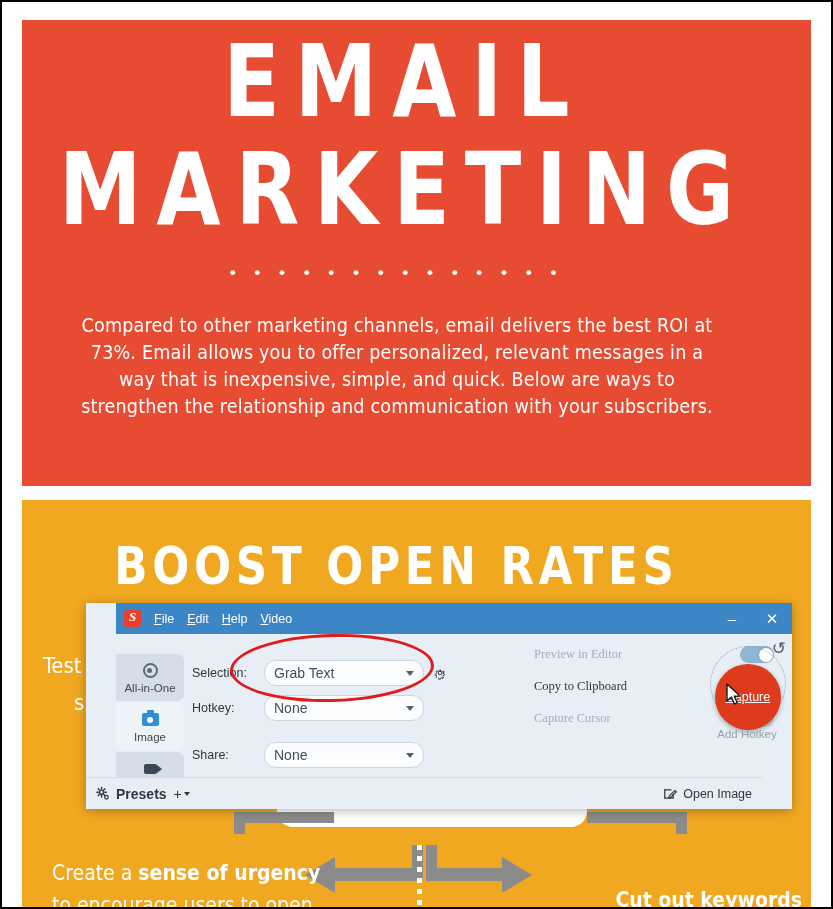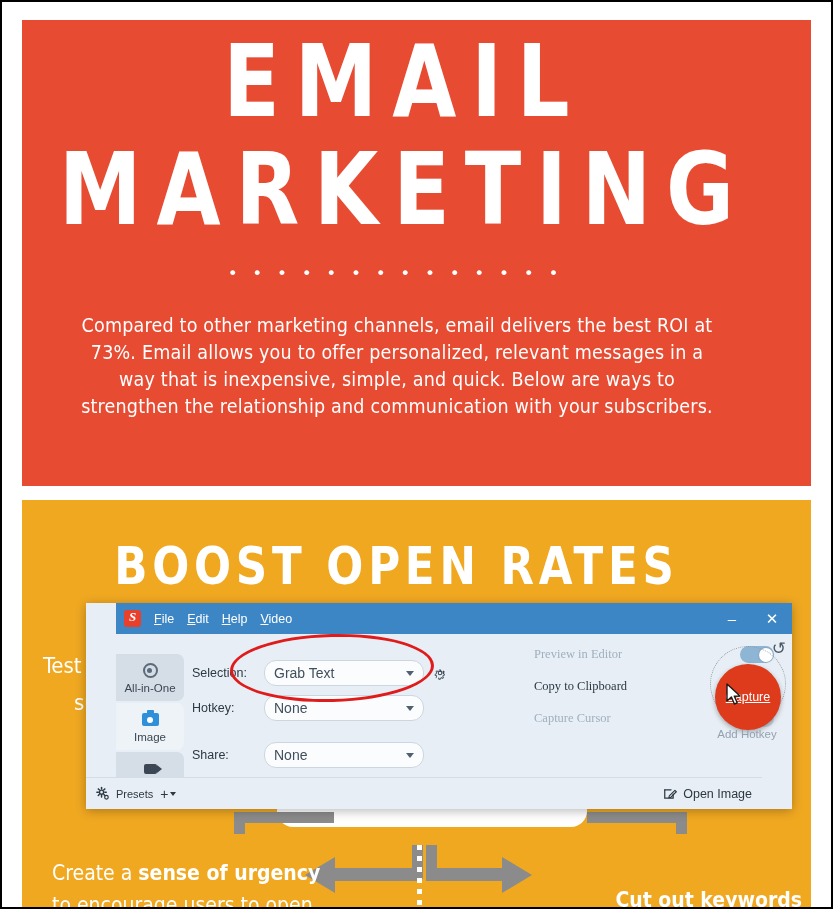--- a/index.html
+++ b/index.html
@@ -264,21 +264,21 @@
   #cursor-arrow{position:absolute;left:24px;top:45px;}
 
   
   #bottombar{
     position:absolute;left:0;bottom:0;width:676px;height:31px;
     background:#e8eef5;border-top:1px solid #d3dde6;
     display:flex;align-items:center;
   }
   #presets-group{display:flex;align-items:center;margin-left:9px;}
   #presets-gear{width:15px;height:15px;margin-right:6px;}
-  #presets-label{font-size:11px;color:#2c3842;}
+  #presets-label{font-size:14px;color:#2c3842;font-weight:bold;}
   #presets-plus{margin-left:7px;font-size:14px;color:#2c3842;line-height:1;}
   #presets-plus-caret{
     margin-left:2px;width:0;height:0;
     border-left:3.5px solid transparent;border-right:3.5px solid transparent;
     border-top:4.5px solid #2c3842;
   }
   #open-editor{
     margin-left:auto;margin-right:10px;display:flex;align-items:center;
     font-size:12.5px;color:#2c3842;
   }

